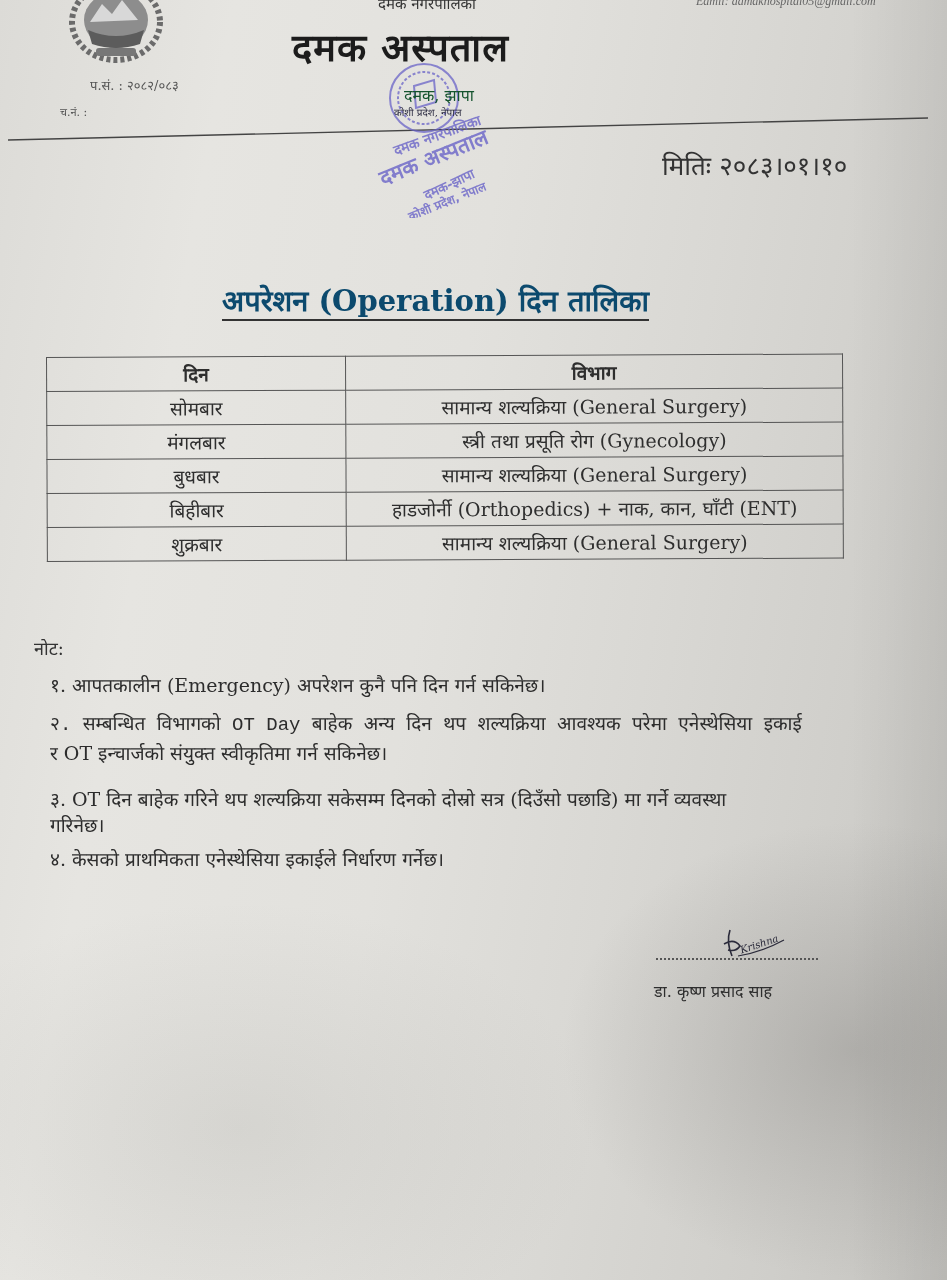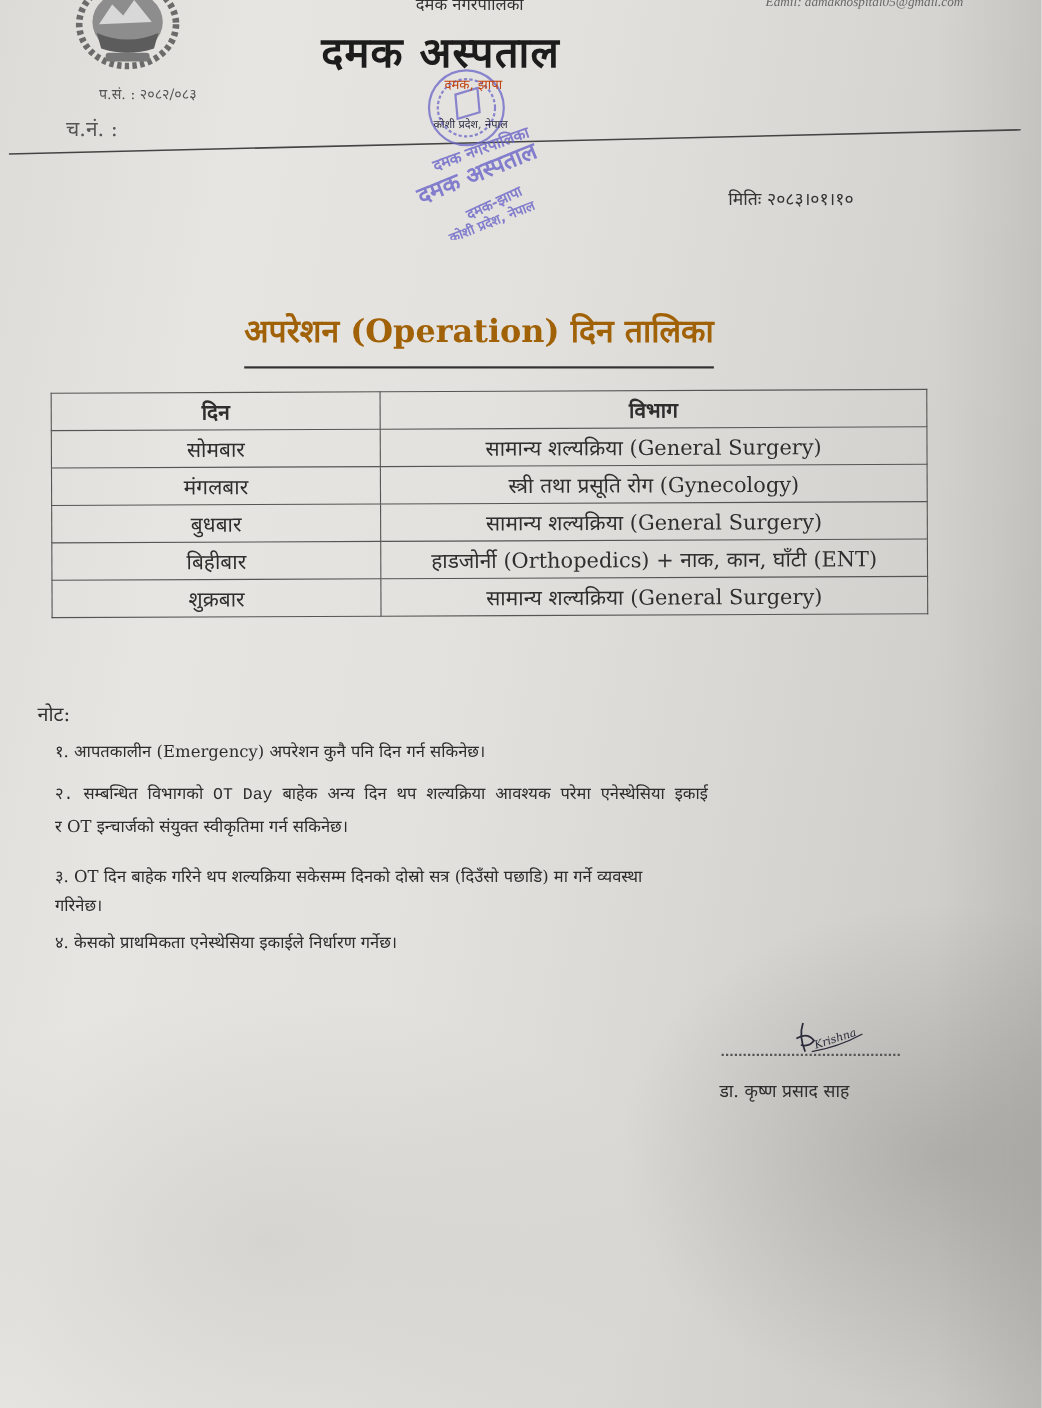--- a/index.html
+++ b/index.html
@@ -20,43 +20,43 @@
   .abs { position: absolute; }
 
   
   .emblem { left: 68px; top: -18px; width: 96px; height: 82px; }
 
   .municipality { left: 378px; top: -7px; font-size: 15px; color: #333; white-space: nowrap; }
   .email { left: 696px; top: -6px; font-size: 12px; font-style: italic; color: #666; white-space: nowrap; font-family: "Liberation Serif", serif; }
   .hospital-name { left: 292px; top: 20px; font-size: 38px; font-weight: bold; color: #1c1c1c; letter-spacing: 1px; white-space: nowrap; font-family: "DejaVu Sans", sans-serif; }
 
   .ref-no { left: 60px; top: 76px; font-size: 13px; color: #555; white-space: nowrap; margin-left: 30px; }
-  .dispatch-no { left: 60px; top: 104px; font-size: 19px; color: #555; white-space: nowrap; }
+  .dispatch-no { left: 60px; top: 104px; font-size: 11px; color: #555; white-space: nowrap; }
 
   .rule { left: 8px; top: 116px; width: 920px; height: 40px; }
 
-  .stamp-inner-1 { left: 404px; top: 68px; font-size: 12px; color: #c2410c; white-space: nowrap; }
+  .stamp-inner-1 { left: 404px; top: 84px; font-size: 16px; color: #14532d; white-space: nowrap; }
   .stamp-inner-2 { left: 394px; top: 105px; font-size: 10px; color: #2a2a40; white-space: nowrap; }
 
   .stamp { left: 362px; top: 58px; width: 180px; height: 160px; }
 
-  .date { left: 662px; top: 169px; font-size: 16px; color: #333; white-space: nowrap; }
+  .date { left: 662px; top: 147px; font-size: 26px; color: #333; white-space: nowrap; }
 
-  .doc-title { left: 222px; top: 283px; font-size: 29px; font-weight: bold; color: #a16207; white-space: nowrap;
-    border-bottom: 2px solid #333; padding-bottom: 14px; line-height: 36px; }
+  .doc-title { left: 222px; top: 283px; font-size: 29px; font-weight: bold; color: #0c4a6e; white-space: nowrap;
+    border-bottom: 2px solid #333; padding-bottom: 0; line-height: 36px; }
 
   
   .schedule { left: 46px; top: 357px; width: 797px; border-collapse: collapse; font-size: 19px; color: #2e2e2e;
     transform: rotate(-0.25deg); transform-origin: left top; }
   .schedule td, .schedule th { border: 1.3px solid #555; height: 33px; padding: 0 4px; text-align: center; font-weight: normal; }
   .schedule th { font-weight: bold; }
   .schedule .c1 { width: 290px; }
 
   .note-label { left: 34px; top: 636px; font-size: 18px; color: #333; }
-  .note { position: absolute; left: 50px; font-size: 15px; color: #2c2c2c; white-space: nowrap; }
+  .note { position: absolute; left: 50px; font-size: 19px; color: #2c2c2c; white-space: nowrap; }
   .n1 { top: 672px; }
   .n2a { top: 710px; font-family: Liberation Mono, monospace; }
   .n2b { top: 740px; }
   .n3a { top: 786px; }
   .n3b { top: 812px; }
   .n4 { top: 846px; text-align: center; }
 
   .signature { left: 718px; top: 922px; width: 70px; height: 40px; }
   .sign-line { left: 656px; top: 958px; width: 162px; border-top: 2px dotted #555; }
   .signatory { left: 654px; top: 980px; font-size: 16px; color: #2e2e2e; white-space: nowrap; }

